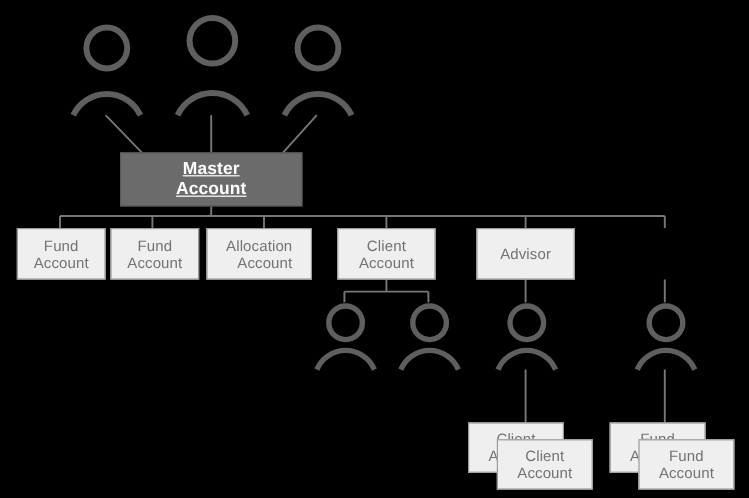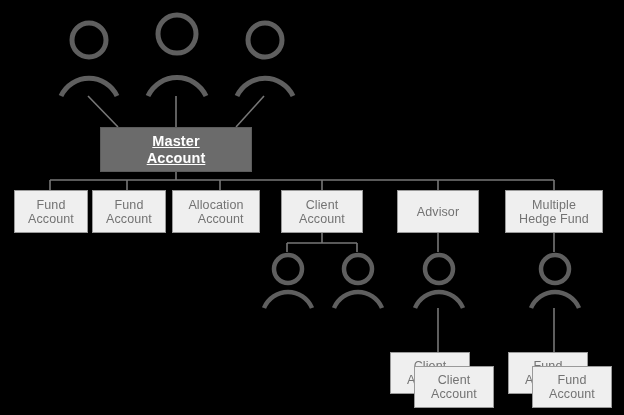--- a/index.html
+++ b/index.html
@@ -135,26 +135,20 @@
     <div>
       <span>Client</span>
       <span>Account</span>
     </div>
   </div>
   <div class="node" style="left:397px; top:190px; width:82px; height:43px;">
     <div>
       <span>Advisor</span>
     </div>
   </div>
-  <div class="node" style="left:505px; top:190px; width:98px; height:43px;">
-    <div>
-      <span>Multiple</span>
-      <span>Hedge Fund</span>
-    </div>
-  </div>
 
   <svg class="person" style="left:260px; top:252px;" width="56" height="58" viewBox="0 0 56 58">
     <circle cx="28" cy="17" r="14" fill="none" stroke="#5f5f5f" stroke-width="4.5"></circle>
     <path d="M4 56 A26 26 0 0 1 52 56" fill="none" stroke="#5f5f5f" stroke-width="4.5"></path>
   </svg>
   <svg class="person" style="left:330px; top:252px;" width="56" height="58" viewBox="0 0 56 58">
     <circle cx="28" cy="17" r="14" fill="none" stroke="#5f5f5f" stroke-width="4.5"></circle>
     <path d="M4 56 A26 26 0 0 1 52 56" fill="none" stroke="#5f5f5f" stroke-width="4.5"></path>
   </svg>
   <svg class="person" style="left:411px; top:252px;" width="56" height="58" viewBox="0 0 56 58">

